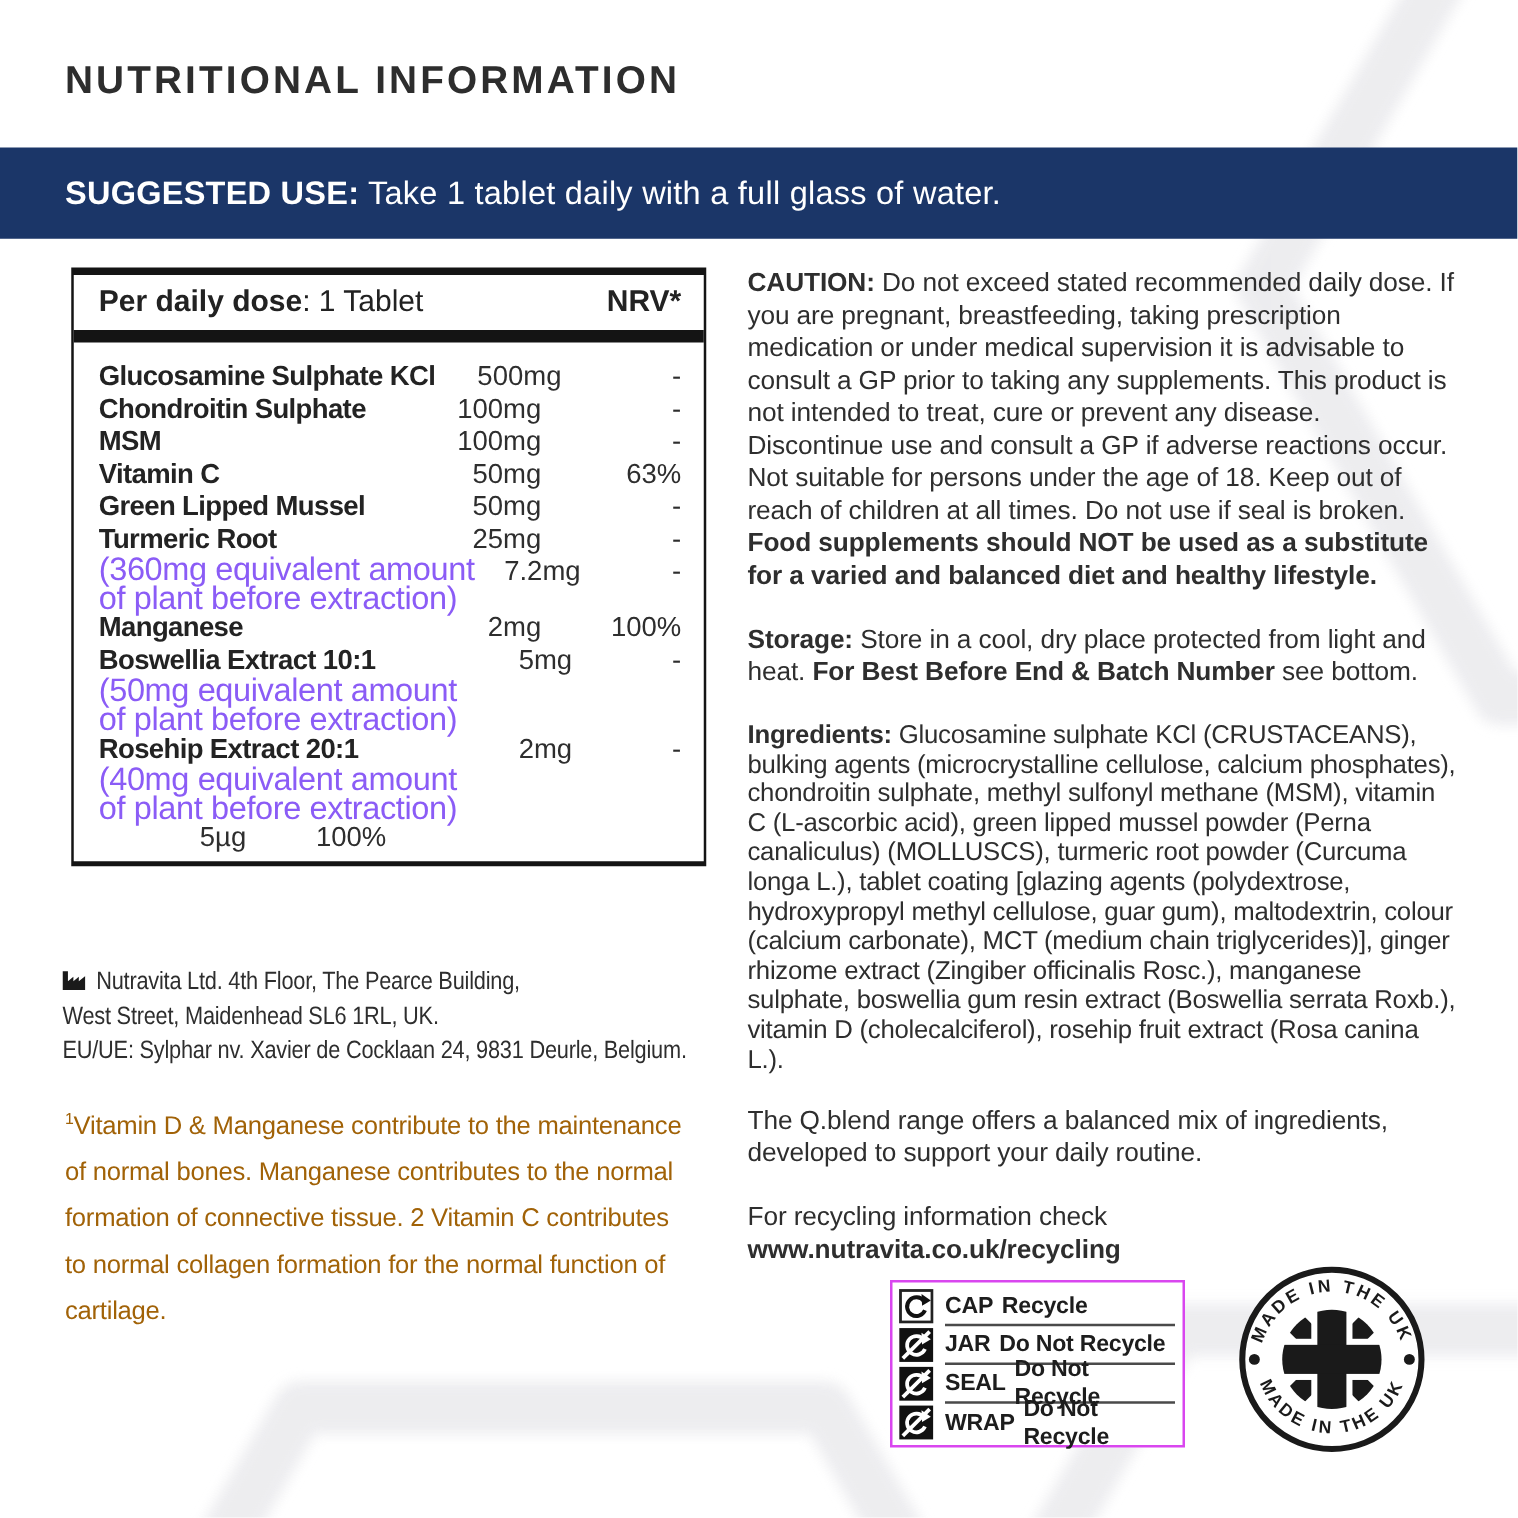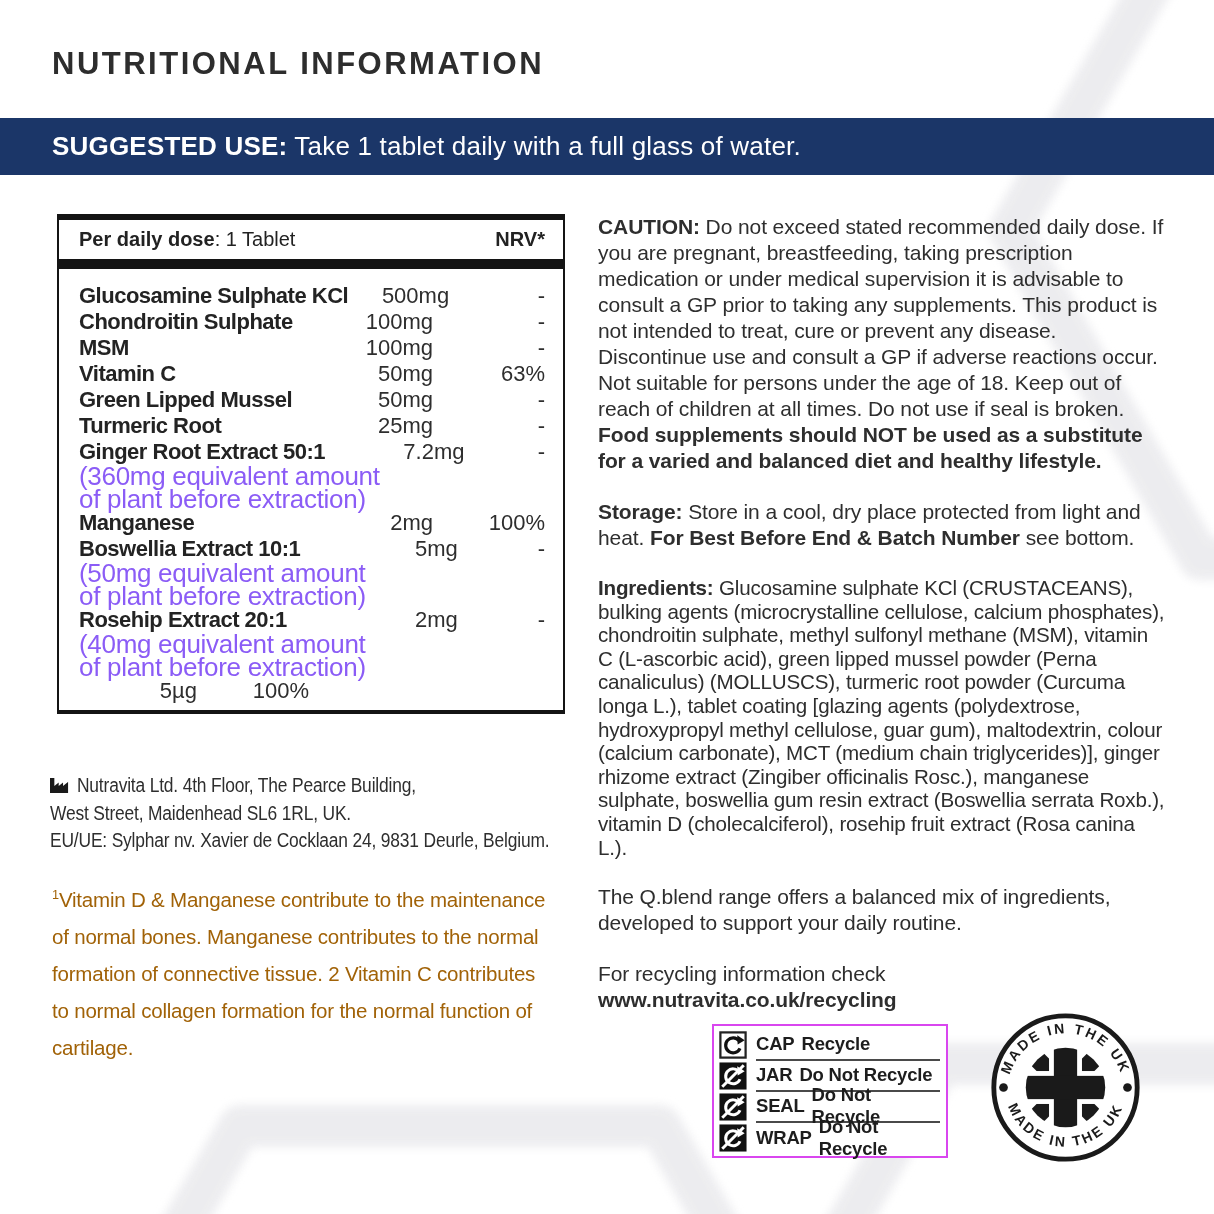--- a/index.html
+++ b/index.html
@@ -14,34 +14,34 @@
   .watermark{position:absolute;left:0;top:0;z-index:0;pointer-events:none;}
   .layer{position:absolute;z-index:1;}
 
   
   .page-title{
     left:52px;top:46px;font-size:31px;font-weight:700;letter-spacing:2.5px;
     color:#2d2d2d;
   }
   
   .use-bar{
-    left:0;top:118px;width:1214px;height:57px;background:#1b3668;
+    left:0;top:118px;width:1214px;height:73px;background:#1b3668;
     display:flex;align-items:center;color:#ffffff;font-size:26px;
   }
   .use-bar .inner{padding-left:52px;letter-spacing:.2px;}
 
   
   .ntable{
     left:57px;top:214px;width:508px;background:#fff;
     border:2px solid #141414;border-top-width:6px;border-bottom-width:4px;
     box-sizing:border-box;
   }
   .ntable .thead{
     display:flex;justify-content:space-between;align-items:center;
-    padding:8px 18px 8px 20px;font-size:20px;color:#222;
+    padding:8px 18px 8px 20px;font-size:24px;color:#222;
   }
   .ntable .sep{height:10px;background:#141414;}
   .ntable .tbody{padding:14px 18px 6px 20px;}
   .t-row{display:flex;align-items:flex-start;}
   .t-name{flex:1;font-weight:700;font-size:22px;line-height:26px;letter-spacing:-.5px;white-space:nowrap;color:#232323;}
   .t-sub{display:block;font-weight:400;font-size:26px;line-height:22.5px;letter-spacing:-.3px;color:#8b5cf6;}
   .t-amt{width:118px;text-align:right;font-size:22px;line-height:26px;font-weight:400;}
   .t-nrv{width:112px;text-align:right;font-size:22px;line-height:26px;font-weight:400;}
   .ntable .tfoot{
     background:#3f3f3f;color:#ffffff;padding:7px 18px 7px 20px;
@@ -132,21 +132,20 @@
       <span class="t-amt">50mg</span>
       <span class="t-nrv">-</span>
     </div>
     <div class="t-row">
       <span class="t-name">Turmeric Root</span>
       <span class="t-amt">25mg</span>
       <span class="t-nrv">-</span>
     </div>
     <div class="t-row">
       <span class="t-name">
-        <span>Ginger Root Extract 50:1</span>
         <span class="t-sub">(360mg equivalent amount</span>
         <span class="t-sub">of plant before extraction)</span>
       </span>
       <span class="t-amt">7.2mg</span>
       <span class="t-nrv">-</span>
     </div>
     <div class="t-row">
       <span class="t-name">Manganese</span>
       <span class="t-amt">2mg</span>
       <span class="t-nrv">100%</span>

